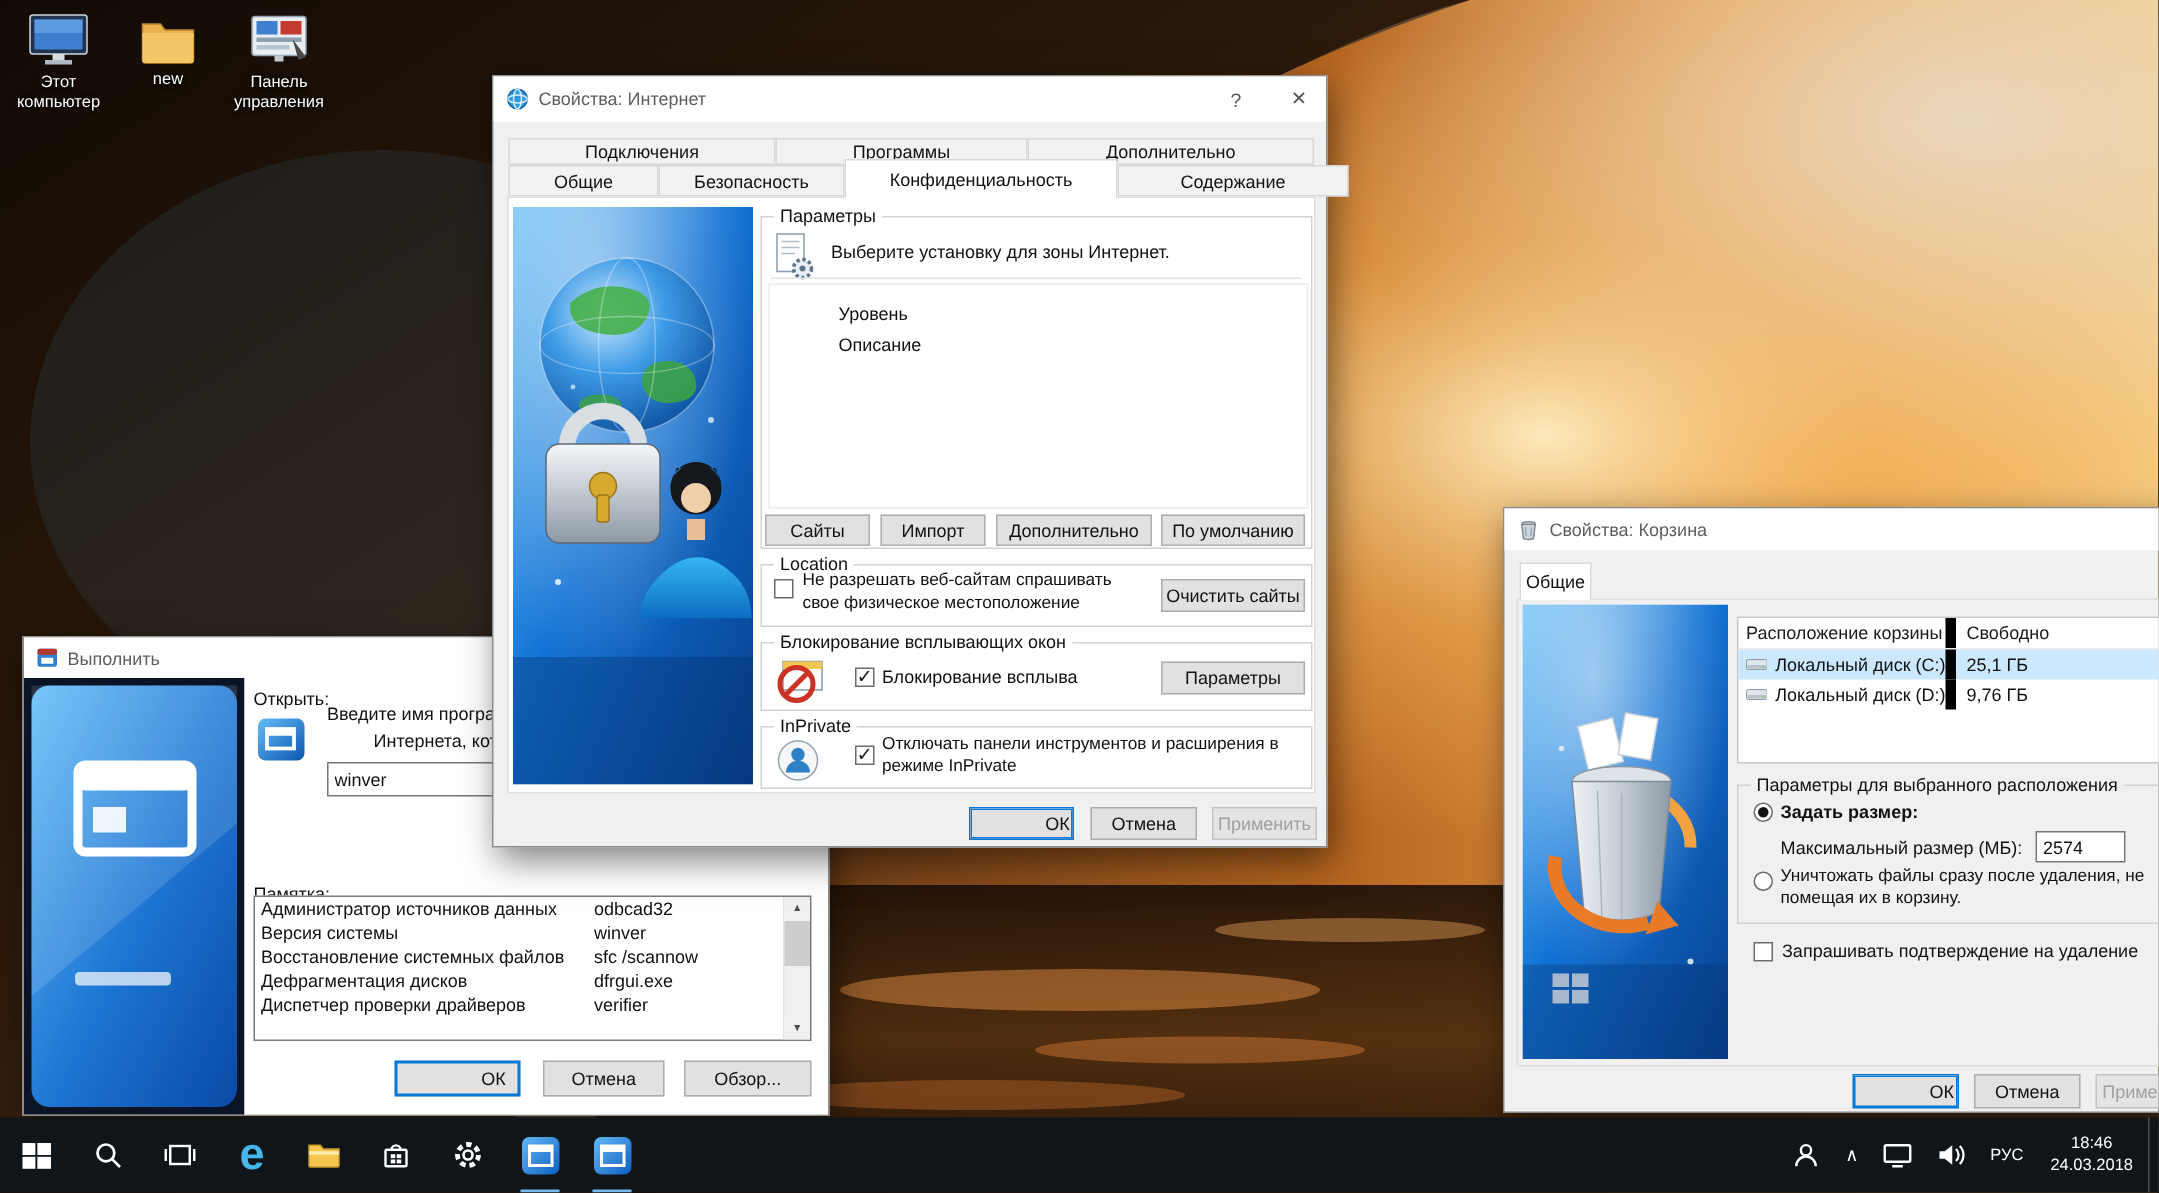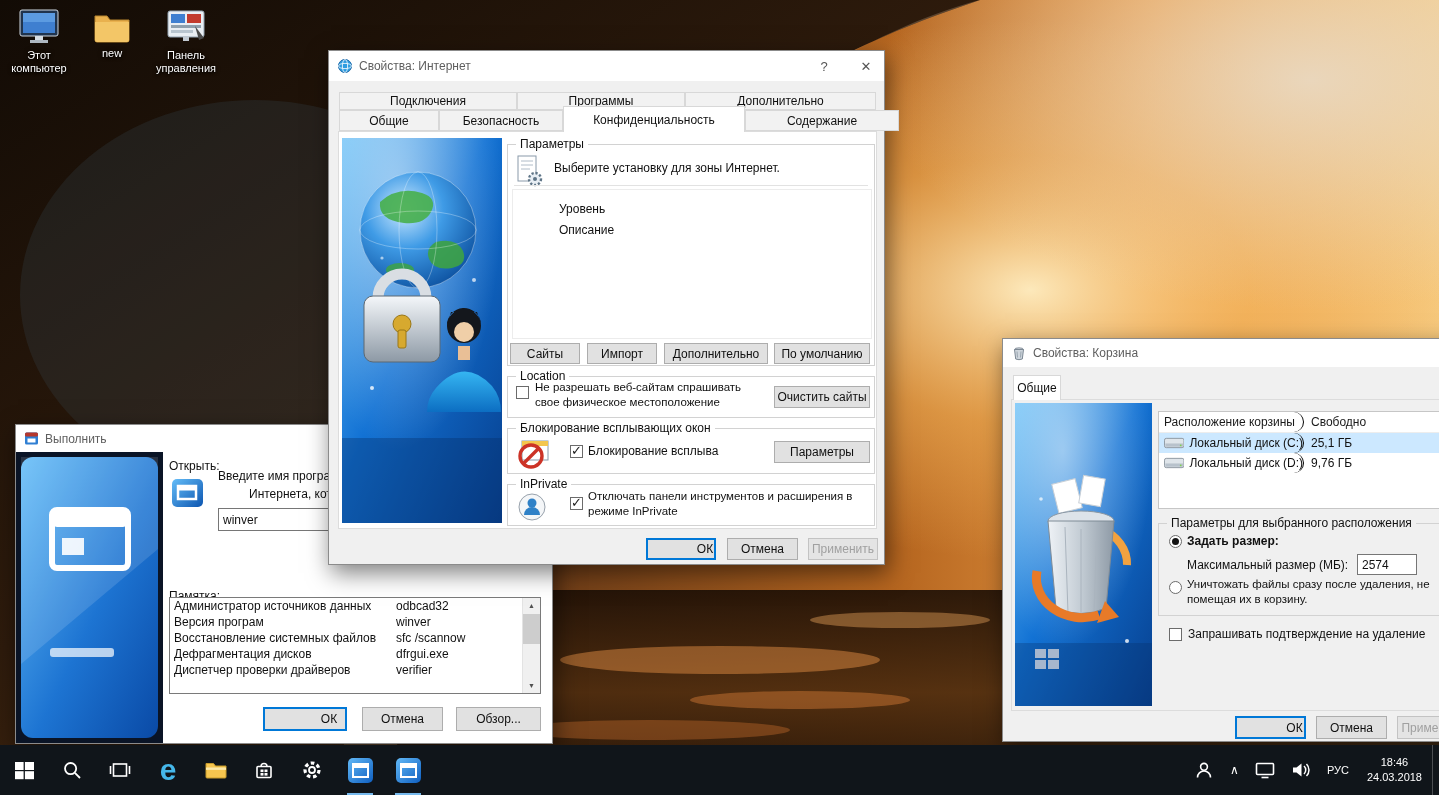--- a/index.html
+++ b/index.html
@@ -53,21 +53,21 @@
     font-size:7px;color:#505050;background:#f0f0f0;}
   .varrow.up{top:0;}
   .varrow.down{bottom:0;}
   .vthumb{position:absolute;left:0;top:16px;width:100%;height:30px;background:#cdcdcd;}
 
   
   .trow{display:flex;height:20px;align-items:center;font-size:12px;}
   .trow.thead{border-bottom:1px solid #ededed;color:#1a1a1a;}
   .trow.selected{background:#cce8ff;}
   .tc1{flex:0 0 145px;display:flex;align-items:center;gap:5px;padding-left:5px;height:100%;
-    box-sizing:border-box;border-right:1px solid #000000;overflow:hidden;white-space:nowrap;border-radius:10px;}
+    box-sizing:border-box;border-right:7px solid #000000;overflow:hidden;white-space:nowrap;}
   .tc2{padding-left:7px;white-space:nowrap;}
 
   
   .taskbar{position:absolute;left:0;right:0;bottom:0;height:50px;background:#10151a;display:flex;
     align-items:stretch;z-index:100;}
   .tb-btn{width:48px;display:flex;align-items:center;justify-content:center;position:relative;}
   .tb-btn.open::after{content:"";position:absolute;left:11px;right:11px;bottom:0;height:2px;background:#76b9ed;}
   .edge-e{font-size:30px;font-weight:bold;color:#45b7ea;line-height:1;}
   .appwin{width:25px;height:25px;border-radius:5px;background:linear-gradient(135deg,#62b9f7,#0f5fc0);position:relative;}
   .appwin::before{content:"";position:absolute;left:4px;top:5px;width:17px;height:3px;background:#fff;}
@@ -199,21 +199,21 @@
       <span class="lbl" style="left:55px;top:17px;">Введите имя програм</span>
       <span class="lbl" style="left:70px;top:35px;margin-left:16px;">Интернета, которые</span>
       <input class="input" style="left: 55px; top: 56px; width: 112px; height: 23px;" value="winver">
       <span class="lbl" style="left:6px;top:137px;">Памятка:</span>
       <div style="position:absolute;left:6px;top:145px;width:372px;height:97px;background:#fff;border:1px solid #7a7a7a;box-sizing:border-box;overflow:hidden;">
         <div class="memo-row">
           <span class="memo-name">Администратор источников данных</span>
           <span class="memo-cmd">odbcad32</span>
         </div>
         <div class="memo-row">
-          <span class="memo-name">Версия програм</span>
+          <span class="memo-name">Версия системы</span>
           <span class="memo-cmd">winver</span>
         </div>
         <div class="memo-row">
           <span class="memo-name">Восстановление системных файлов</span>
           <span class="memo-cmd">sfc /scannow</span>
         </div>
         <div class="memo-row">
           <span class="memo-name">Дефрагментация дисков</span>
           <span class="memo-cmd">dfrgui.exe</span>
         </div>

